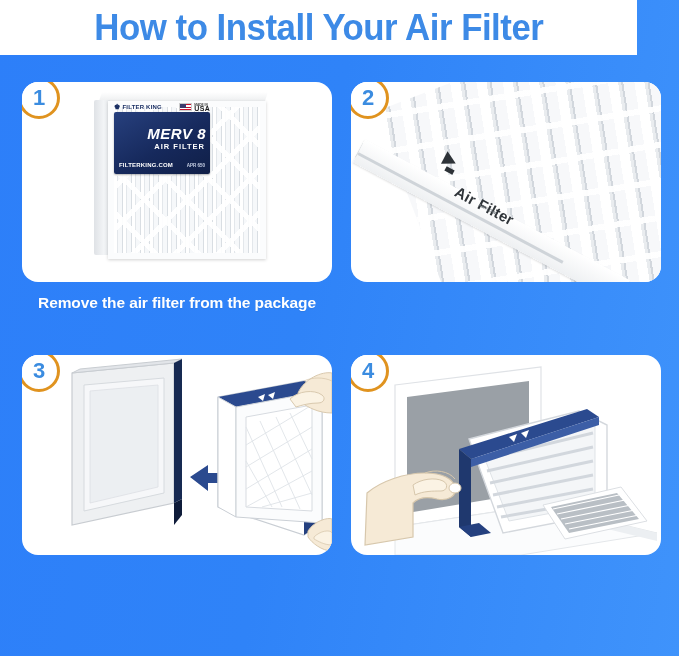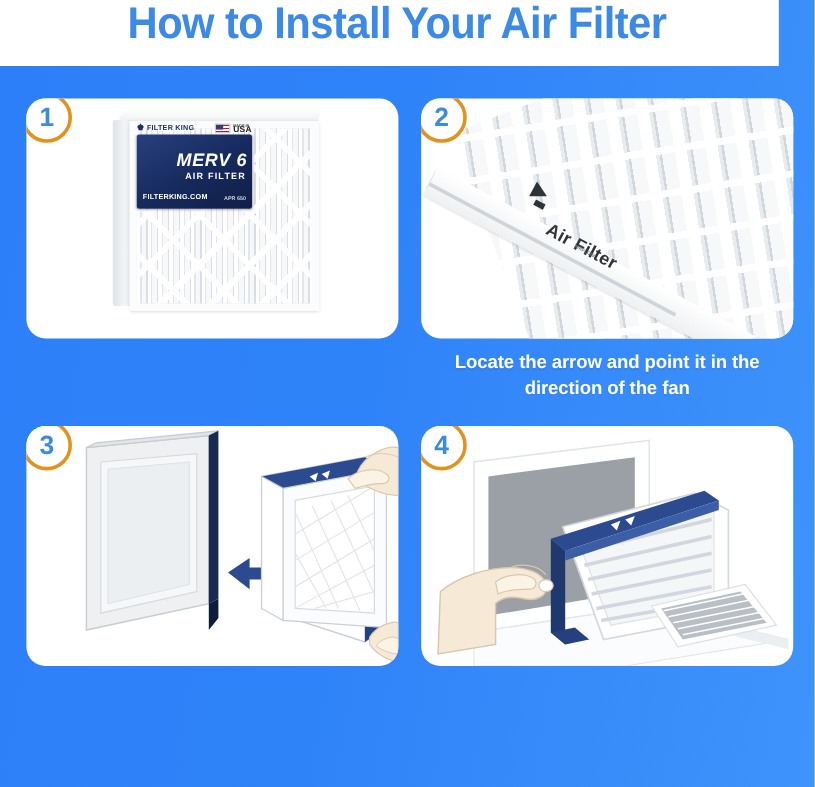--- a/index.html
+++ b/index.html
@@ -20,22 +20,22 @@
     background: linear-gradient(100deg, #2d7ff9 0%, #2f83f8 45%, #3f93fb 100%);
     overflow: hidden;
   }
   .header-band {
     position: absolute;
     left: 0; top: 0;
     width: 637px;
     height: 55px;
     background: #ffffff;
     display: flex;
+    align-items: center;
     justify-content: center;
-    padding-left: 12px;
   }
   .poster-title {
     font-family: "Liberation Sans Narrow", "Liberation Sans", sans-serif;
     font-weight: bold;
     font-size: 37px;
     line-height: 40px;
     color: #3d8ae6;
     letter-spacing: -0.5px;
     transform: scaleX(0.94);
     white-space: nowrap;
@@ -343,21 +343,21 @@
       <div class="card">
         <div class="art">
           <div class="p1-filter">
             <div class="p1-top"></div>
             <div class="p1-side"></div>
             <div class="p1-face">
               <div class="p1-media"></div>
               <div class="p1-mesh"></div>
             </div>
             <div class="p1-label">
-              <div class="p1-merv">MERV 6</div>
+              <div class="p1-merv">MERV 8</div>
               <div class="p1-af">AIR FILTER</div>
               <div class="p1-dotcom">FILTERKING.COM</div>
               <div class="p1-apr">APR 650</div>
             </div>
             <div class="p1-brandrow">
               <span class="p1-brand">
                 <span class="p1-crown">♚</span>
                 <span>FILTER KING</span>
               </span>
               <span class="p1-usa">
@@ -367,40 +367,40 @@
                   <span class="p1-usatxt">USA</span>
                 </span>
               </span>
             </div>
           </div>
         </div>
         <div class="badge">
           <span class="badge-num">1</span>
         </div>
       </div>
+      <div class="caption">Remove the air filter from the package</div>
     </div>
 
     <div class="step col-r row-t">
       <div class="card">
         <div class="art p2-wrap">
           <div class="p2-pleats"></div>
           <div class="p2-webs"></div>
           <div class="p2-frame-side"></div>
           <div class="p2-frame-top"></div>
           <div class="p2-edge"></div>
           <div class="p2-arrow"></div>
           <div class="p2-arrow-tail"></div>
           <div class="p2-text">Air Filter</div>
           <div class="p2-sub">AIRFLOW</div>
         </div>
         <div class="badge">
           <span class="badge-num">2</span>
         </div>
       </div>
-      <div class="caption">Locate the arrow and point it in the direction of the fan</div>
     </div>
 
     <div class="step col-l row-b">
       <div class="card">
         <svg class="p3" viewBox="0 0 310 200">
 
           <g>
             <polygon points="50,18 152,8 152,148 50,170" fill="#eef0f2" stroke="#c8ccd1" stroke-width="1.2"></polygon>
             <polygon points="50,18 58,14 160,4 152,8" fill="#e2e5e9" stroke="#c8ccd1" stroke-width="1"></polygon>
             <polygon points="152,8 160,4 160,144 152,148" fill="#172a52"></polygon>

